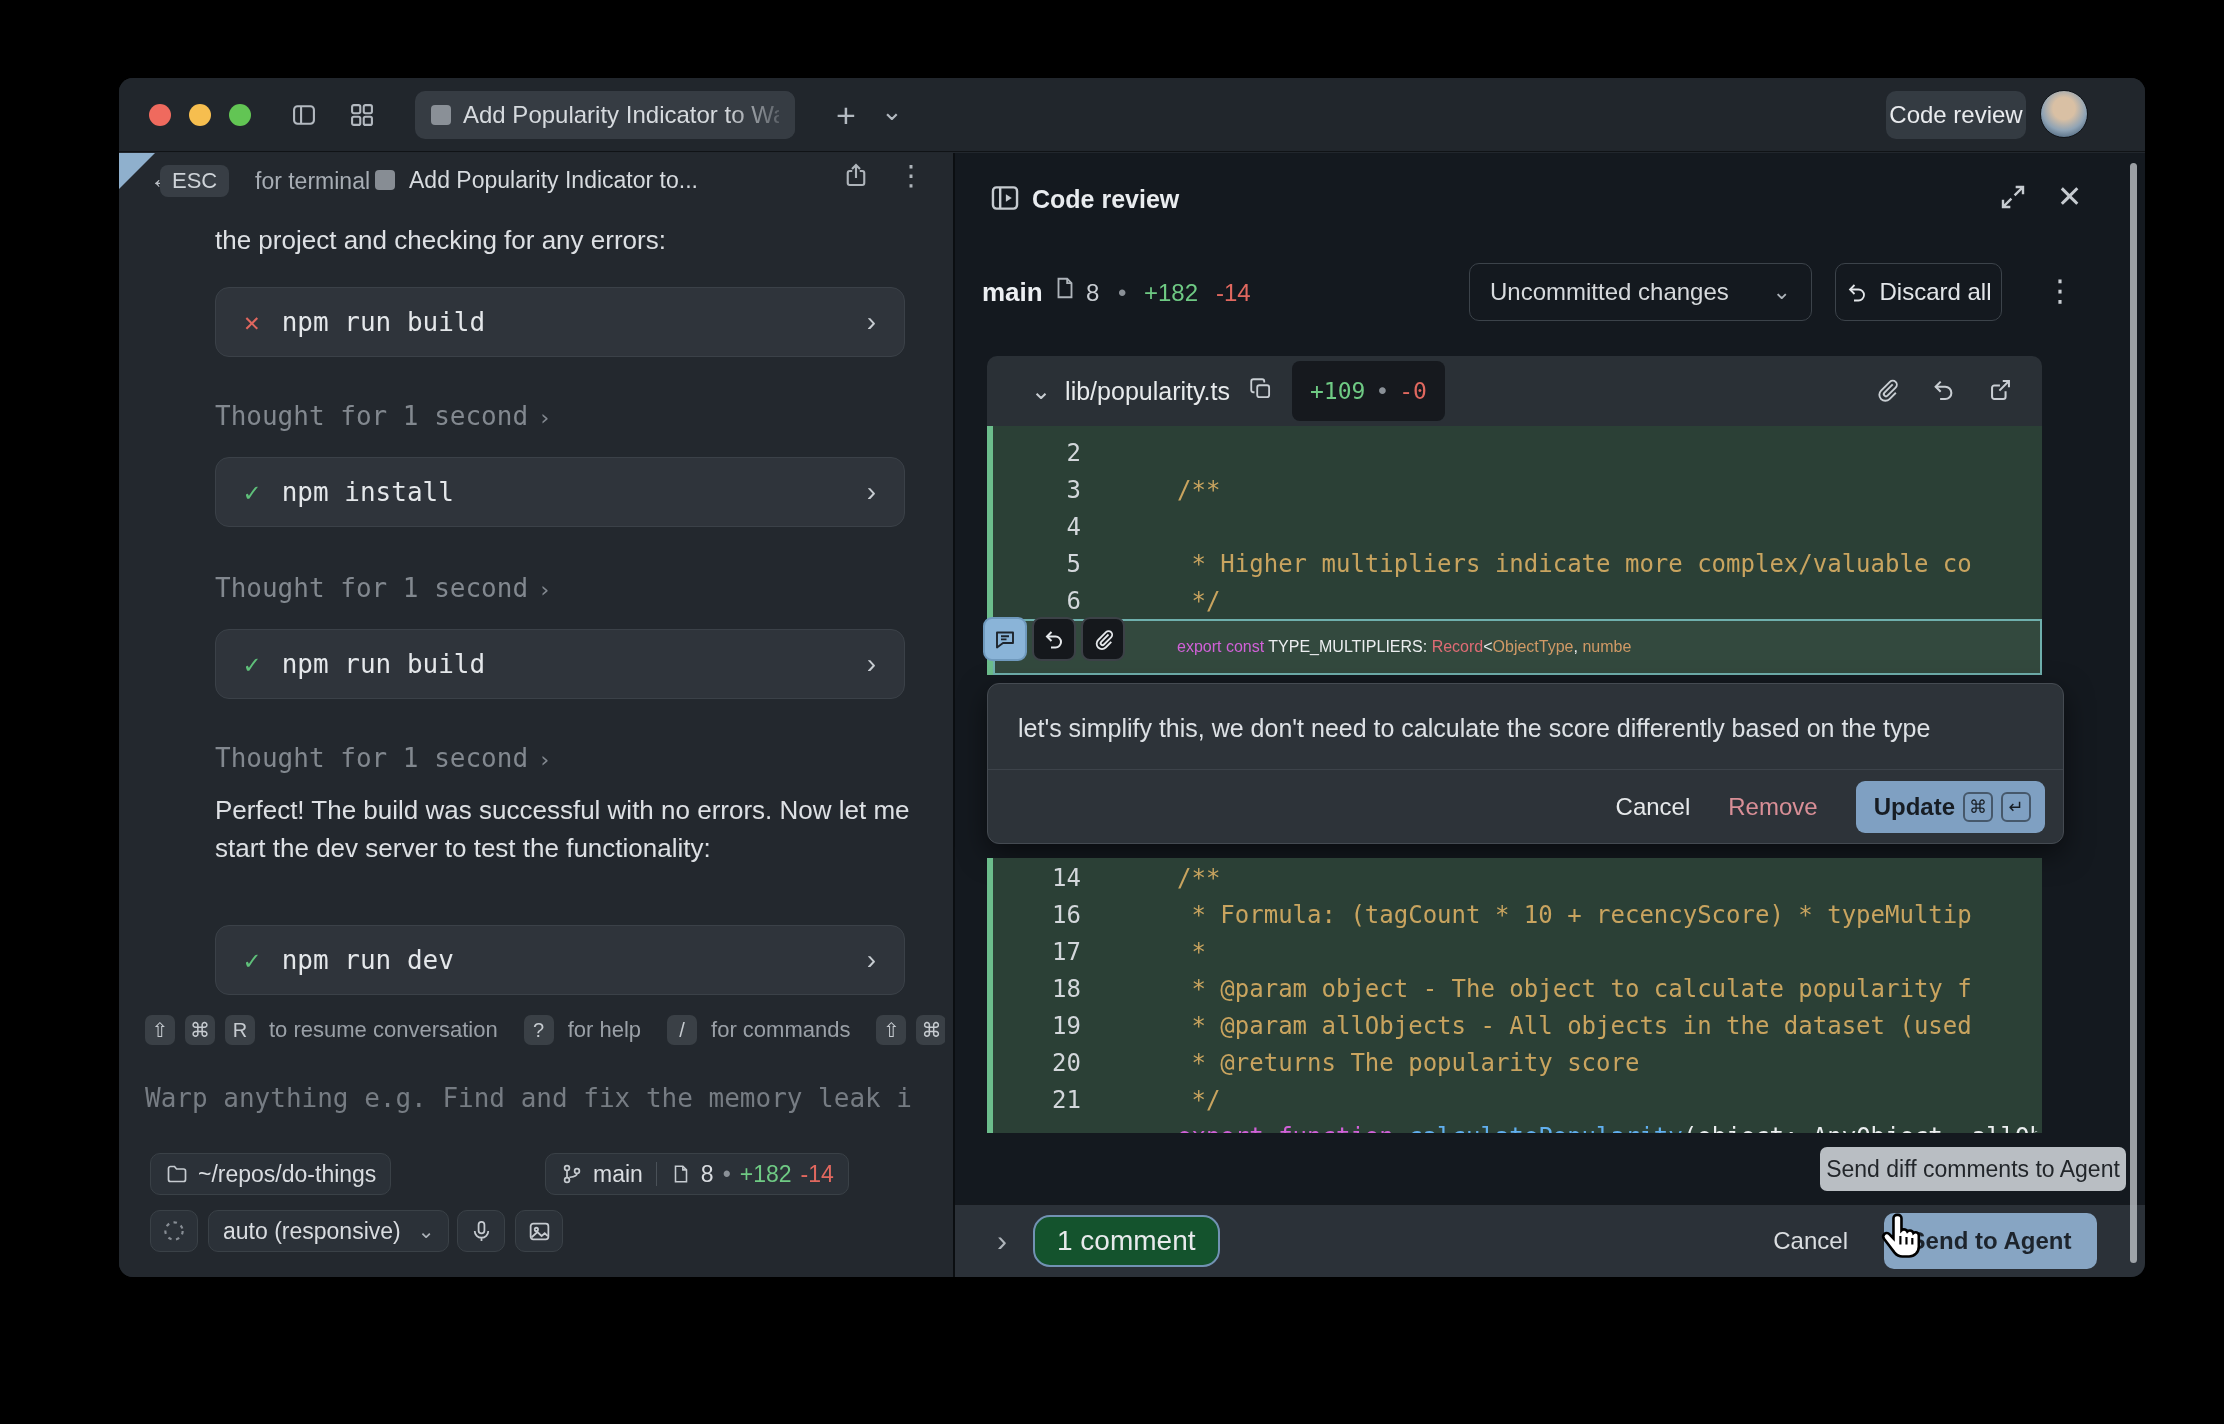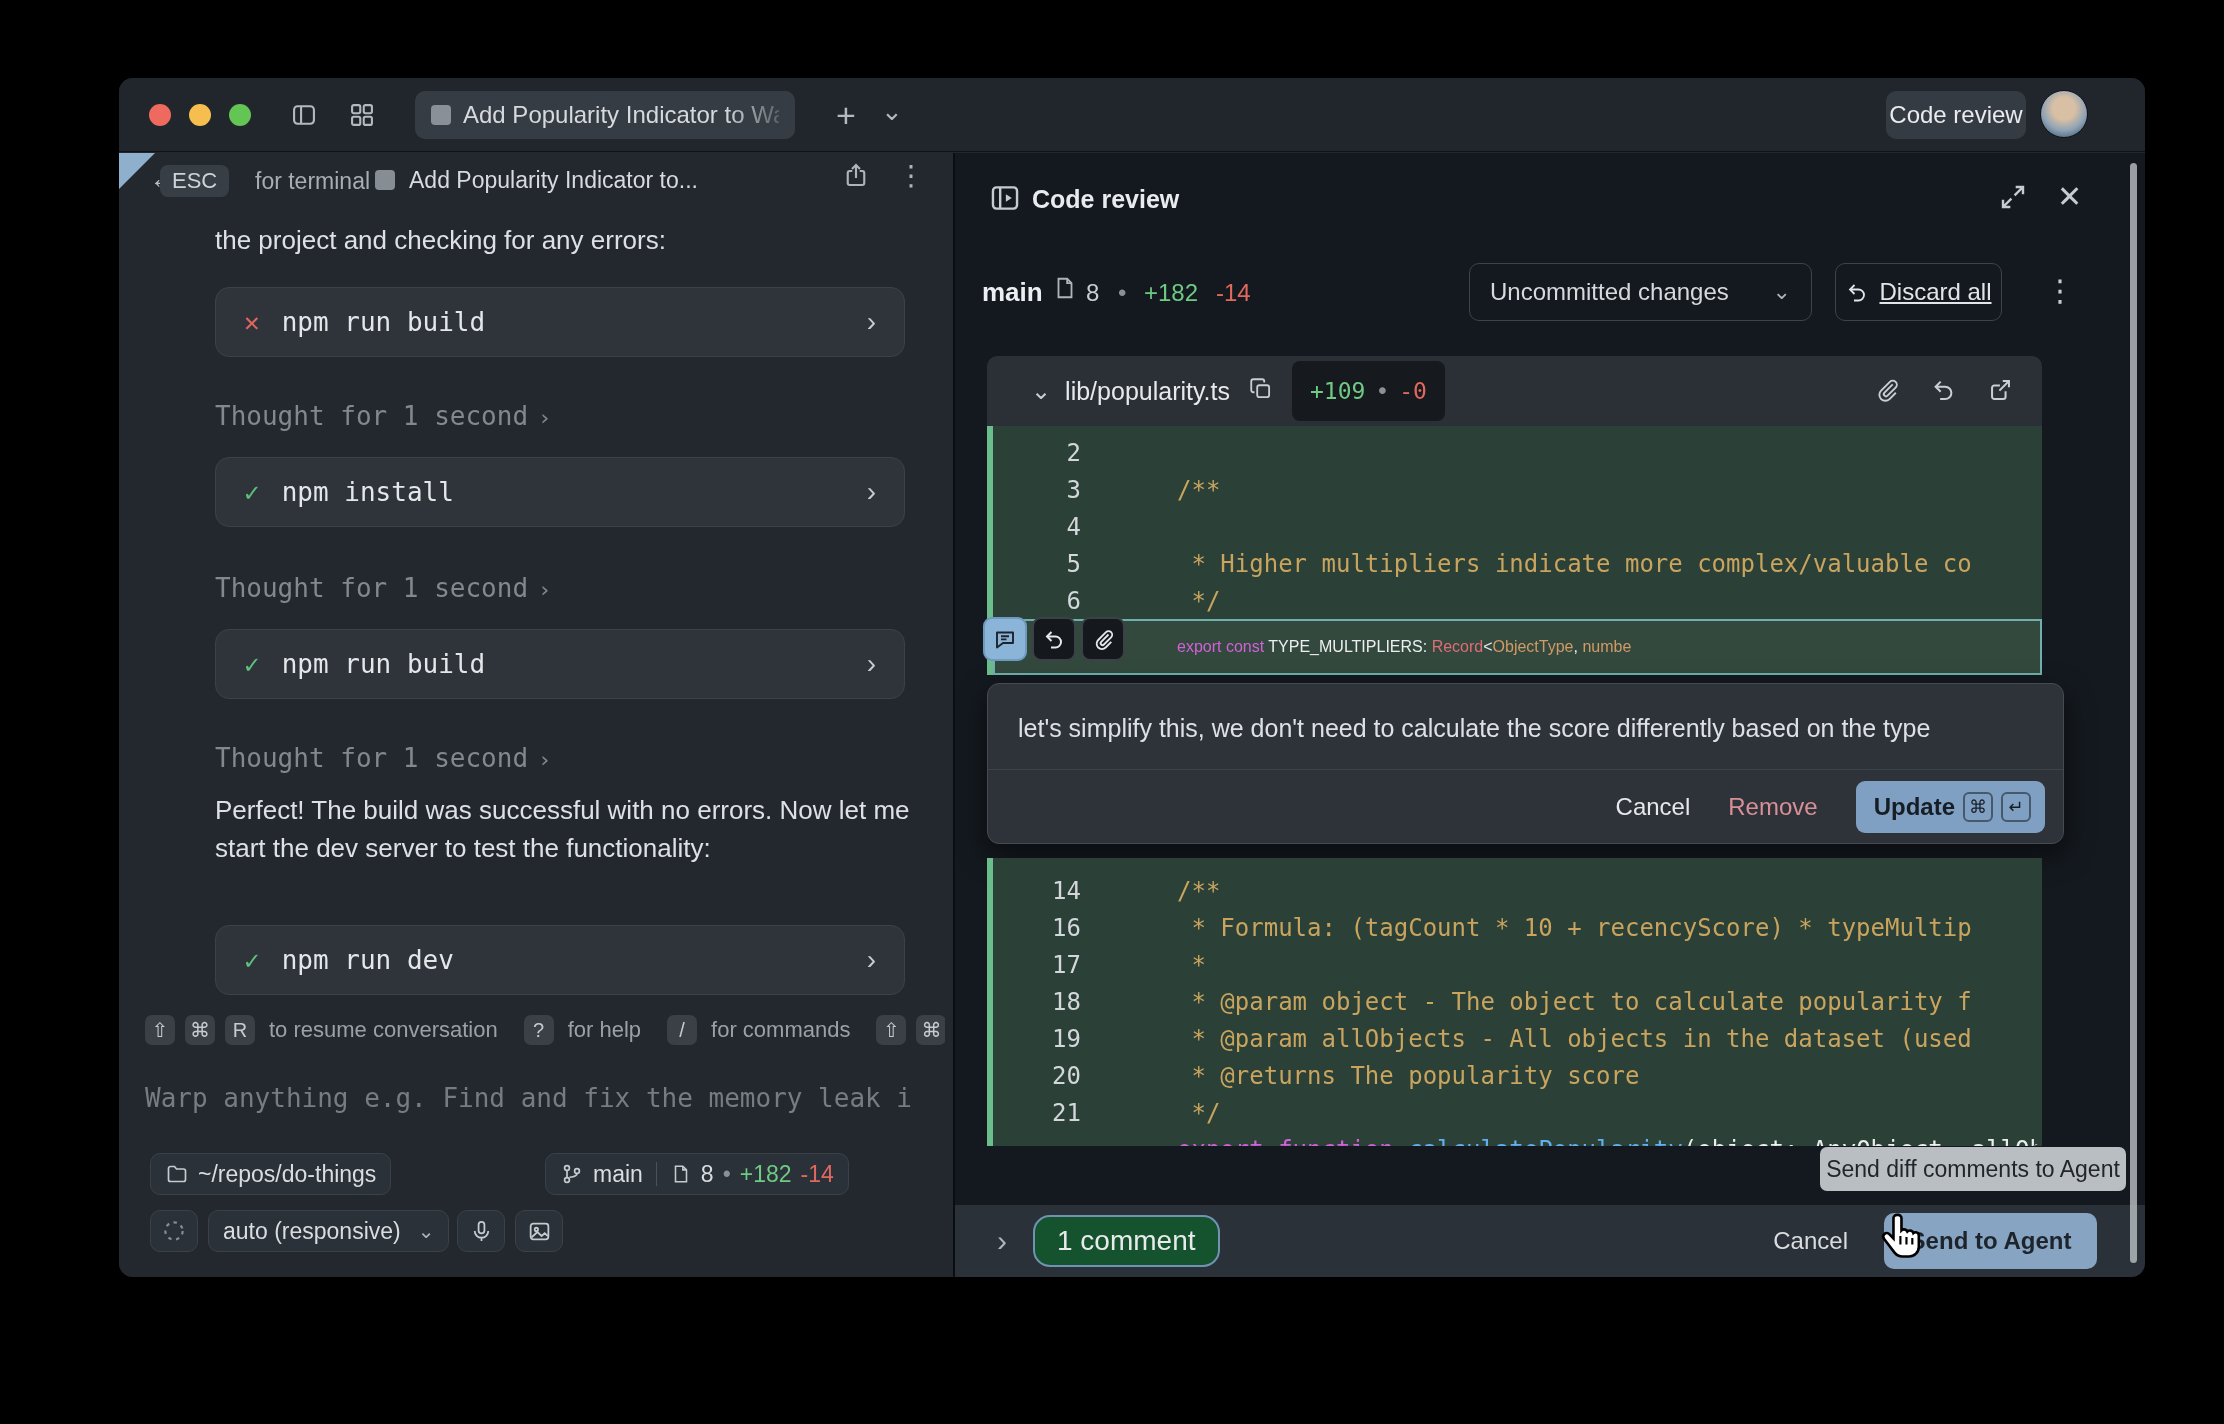--- a/index.html
+++ b/index.html
@@ -69,21 +69,21 @@
   .a-spark .sp { position:absolute; right:-12px; top:-10px; font-size:14px; color:#8ab4d8; }
   
   .rp-title { position:absolute; left:77px; top:32px; color:#e9ecef; font-size:25px; font-weight:bold; }
   .rp-ic { color:#c6cbd0; }
   .meta-main { color:#eceff2; font-size:26px; font-weight:bold; }
   .meta-txt { color:#c9ced3; font-size:24px; }
   .dropdown { position:absolute; left:514px; top:110px; width:343px; height:58px; border:1px solid #3c434a;
               border-radius:10px; display:flex; align-items:center; padding:0 20px; color:#d7dadd; font-size:24px; }
   .discard { position:absolute; left:880px; top:110px; width:167px; height:58px; border:1px solid #3c434a;
              border-radius:10px; display:flex; align-items:center; justify-content:center; gap:10px;
-             color:#e3e6e9; font-size:24px;text-decoration:underline; }
+             color:#e3e6e9; font-size:24px; }
   
   .card { position:absolute; left:32px; top:203px; width:1055px; }
   .fhead { position:relative; height:70px; background:#2a3036; border-radius:10px 10px 0 0;
            display:flex; align-items:center; color:#c9ced3; }
   .fname { color:#e7eaec; font-size:25px; margin:0 18px 0 14px; }
   .fbadge { background:#16191e; border-radius:8px; height:60px; display:flex; align-items:center; gap:10px;
             padding:0 18px; font-size:23px; margin-left:18px; font-family:"DejaVu Sans Mono", monospace; }
   .codeblock { position:relative; background:#2b4036; border-left:6px solid #6cbd8c; padding-top:8px; }
   .crow { display:flex; height:37px; align-items:center; font-family:"DejaVu Sans Mono", monospace; font-size:24px; }
   .lnum { width:88px; text-align:right; color:#d3d7db; flex:0 0 auto; }
@@ -432,21 +432,21 @@
           <span class="pa-cancel">Cancel</span>
           <span class="pa-remove">Remove</span>
           <span class="update-btn">
             <span>Update</span>
             <span class="kbox">⌘</span>
             <span class="kbox">↵</span>
           </span>
         </div>
       </div>
 
-      <div class="codeblock" style="padding-top:14px;">
+      <div class="codeblock" style="padding-top:1px;">
         <div class="crow">
             <span class="lnum">14</span>
             <span class="ctext tok-comment">/**</span>
           </div>
         <div class="crow">
             <span class="lnum">16</span>
             <span class="ctext tok-comment"> * Formula: (tagCount * 10 + recencyScore) * typeMultip</span>
           </div>
         <div class="crow">
             <span class="lnum">17</span>

